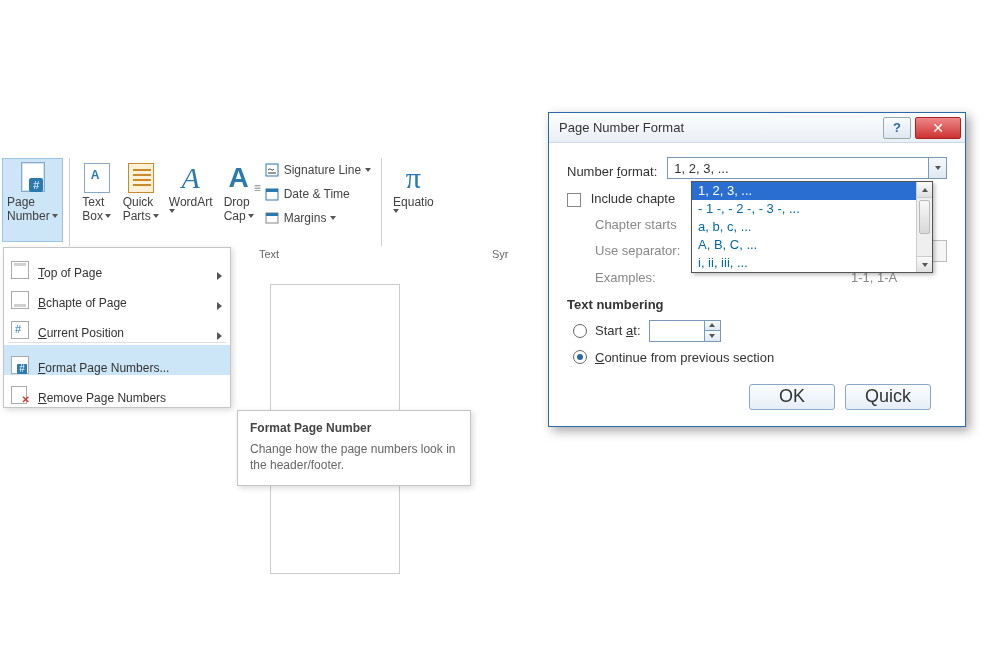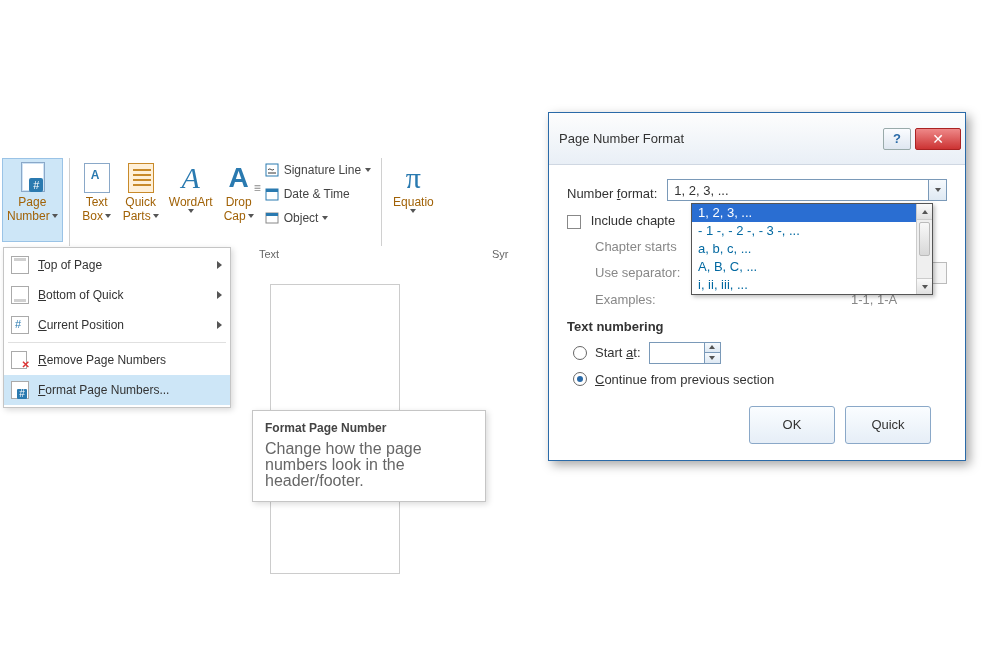--- a/index.html
+++ b/index.html
@@ -53,24 +53,24 @@
   .r-btn .r-icon {
     height: 34px;
     display: flex;
     align-items: center;
     justify-content: center;
   }
   .r-btn .r-label {
     text-align: center;
     line-height: 14px;
     font-size: 12px;
-    color: #a16207;
+    color: #404040;
     display: flex;
     flex-direction: column;
-    align-items: center;
+    align-items: flex-start;
   }
   .r-btn .r-label .row2 {
     display: inline-flex;
     align-items: center;
     gap: 2px;
   }
   .r-arrow {
     width: 0; height: 0;
     border-left: 3px solid transparent;
     border-right: 3px solid transparent;
@@ -157,21 +157,21 @@
     left: 3px;
     top: 247px;
     width: 228px;
     background: #fff;
     border: 1px solid #c5c5c5;
     box-shadow: 2px 2px 6px rgba(0,0,0,.15);
     padding: 2px 0;
   }
   .pn-menu .mi {
     display:flex;
-    align-items:center;
+    align-items:flex-end;
     height:30px;
     padding: 0 8px 0 6px;
     gap:8px;
     cursor:default;
   }
   .pn-menu .mi:hover, .pn-menu .mi.hot {
     background:#cde6f7;
   }
   .pn-menu .mi .mi-icon {
     width:20px; height:20px; display:flex; align-items:center; justify-content:center;
@@ -193,30 +193,30 @@
   .mi-icon-thumb.fmt::before{content:"#";position:absolute;right:1px;bottom:-1px;font-size:10px;color:#fff;background:#2a7ab0;width:10px;height:10px;line-height:10px;text-align:center;border-radius:1px;}
   .mi-icon-rem {
     width:18px;height:18px;position:relative;
   }
   .mi-icon-rem::before{content:"";position:absolute;left:0;top:0;width:14px;height:16px;border:1px solid #aaa;background:#fff;}
   .mi-icon-rem::after{content:"✕";position:absolute;right:-1px;bottom:-1px;color:#d33;font-size:10px;font-weight:bold;}
 
   
   .tooltip {
     position:absolute;
-    left:252px;
+    left:237px;
     top:410px;
     width:234px;
     background:#fff;
     border:1px solid #c5c5c5;
     box-shadow: 2px 2px 6px rgba(0,0,0,.15);
     padding:10px 12px 12px;
   }
   .tooltip .tt-title { font-weight:600; margin-bottom:6px; font-size:12px; color:#444;}
-  .tooltip .tt-body { font-size:16px; color:#666; line-height:16px;}
+  .tooltip .tt-body { font-size:12px; color:#666; line-height:16px;}
 
   
   .doc-canvas {
     position:absolute;
     left:270px; top:284px;
     width:130px; height:290px;
     border:1px solid #ccc;
     background:#fff;
   }
 
@@ -225,21 +225,21 @@
     position:absolute;
     left:548px;
     top:112px;
     width:418px;
     border:1px solid #2a6aa8;
     box-shadow: 4px 4px 10px rgba(0,0,0,.35);
     background:#fff;
     font-size:13px;
   }
   .dlg-title {
-    height:52px;
+    height:30px;
     background: linear-gradient(#fdfdfd,#e9eff6);
     border-bottom:1px solid #cfd7e2;
     display:flex;
     align-items:center;
     padding:0 4px 0 10px;
   }
   .dlg-title .t { flex:1; font-size:13px; color:#333; }
   .dlg-title .tbtn {
     height:22px; display:flex; align-items:center; justify-content:center;
     border:1px solid #9aa; margin-left:4px; border-radius:2px;
@@ -293,25 +293,25 @@
   .spin .s-btns div{flex:1;display:flex;align-items:center;justify-content:center;background:linear-gradient(#f5f9fd,#dfe9f3);}
   .spin .s-btns div:first-child{border-bottom:1px solid #7a99b8;}
   .tri-up{width:0;height:0;border-left:3px solid transparent;border-right:3px solid transparent;border-bottom:4px solid #555;}
   .tri-down{width:0;height:0;border-left:3px solid transparent;border-right:3px solid transparent;border-top:4px solid #555;}
 
   .dlg-buttons {
     display:flex; justify-content:flex-end; gap:10px; padding:10px 16px 0;
     border-top:1px solid transparent;
   }
   .btn {
-    min-width:86px; height:38px;
+    min-width:86px; height:26px;
     border:1px solid #8aa8c8; border-radius:3px;
     background:linear-gradient(#fafdff,#e6eef7);
     display:flex;align-items:center;justify-content:center;
-    font-size:13px;color:#333;cursor:default;
+    font-size:18px;color:#333;cursor:default;
   }
 
   
   .dd-list {
     position:absolute;
     left:142px;
     top:38px;
     width:242px;
     border:1px solid #555;
     background:#fff;
@@ -424,21 +424,21 @@
         </span>
         <span>Date &amp; Time</span>
       </div>
       <div class="r-small">
         <span class="mini-icon">
           <svg width="14" height="14">
               <rect x="1" y="2" width="12" height="10" fill="#fff" stroke="#888"></rect>
               <rect x="1" y="2" width="12" height="3" fill="#2a7ab0"></rect>
             </svg>
         </span>
-        <span>Object</span>
+        <span>Margins</span>
         <span class="r-arrow"></span>
       </div>
     </div>
   </div>
 
   <div class="ribbon-sep"></div>
 
   <div class="ribbon-group">
     <div class="r-btn" style="min-width:50px;">
       <div class="r-icon">
@@ -466,42 +466,42 @@
     <span class="mi-icon">
         <span class="mi-icon-thumb top"></span>
       </span>
     <span class="mi-label"><u>T</u><span>op of Page</span></span>
     <span class="mi-arrow"></span>
   </div>
   <div class="mi">
     <span class="mi-icon">
         <span class="mi-icon-thumb bot"></span>
       </span>
-    <span class="mi-label"><u>B</u><span>ottom of Quick</span></span>
+    <span class="mi-label"><u>B</u><span>chapte of Page</span></span>
     <span class="mi-arrow"></span>
   </div>
   <div class="mi">
     <span class="mi-icon">
         <span class="mi-icon-thumb cur"></span>
       </span>
     <span class="mi-label"><u>C</u><span>urrent Position</span></span>
     <span class="mi-arrow"></span>
   </div>
   <div class="sep"></div>
+  <div class="mi hot">
+    <span class="mi-icon">
+        <span class="mi-icon-thumb fmt"></span>
+      </span>
+    <span class="mi-label"><u>F</u><span>ormat Page Numbers...</span></span>
+  </div>
   <div class="mi">
     <span class="mi-icon">
         <span class="mi-icon-rem"></span>
       </span>
     <span class="mi-label"><u>R</u><span>emove Page Numbers</span></span>
-  </div>
-  <div class="mi hot">
-    <span class="mi-icon">
-        <span class="mi-icon-thumb fmt"></span>
-      </span>
-    <span class="mi-label"><u>F</u><span>ormat Page Numbers...</span></span>
   </div>
 </div>
 
 <div class="tooltip">
   <div class="tt-title">Format Page Number</div>
   <div class="tt-body">Change how the page numbers look in the header/footer.</div>
 </div>
 
 <div class="dialog">
   <div class="dlg-title">

